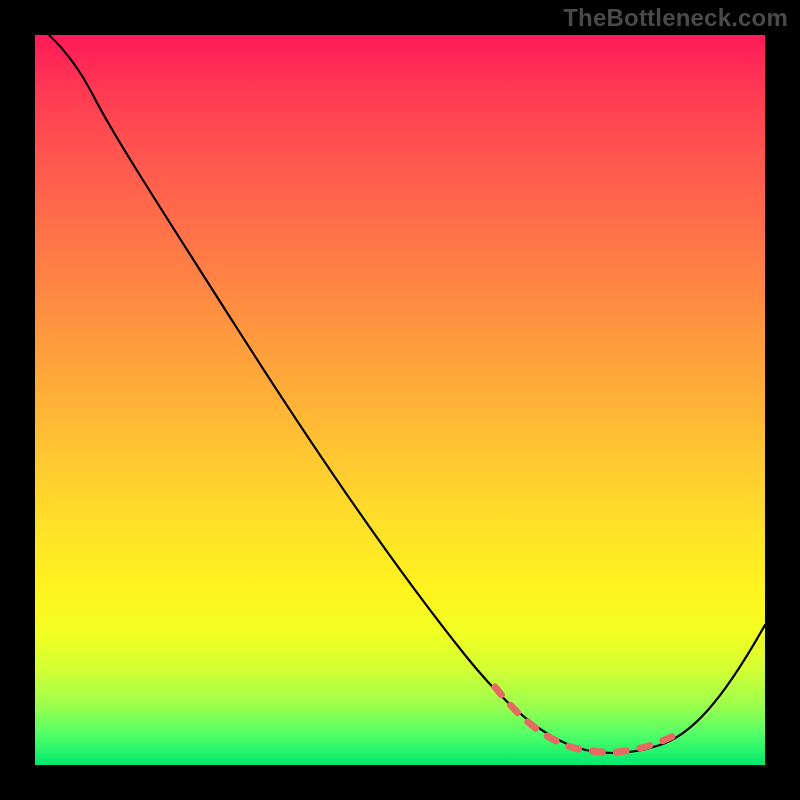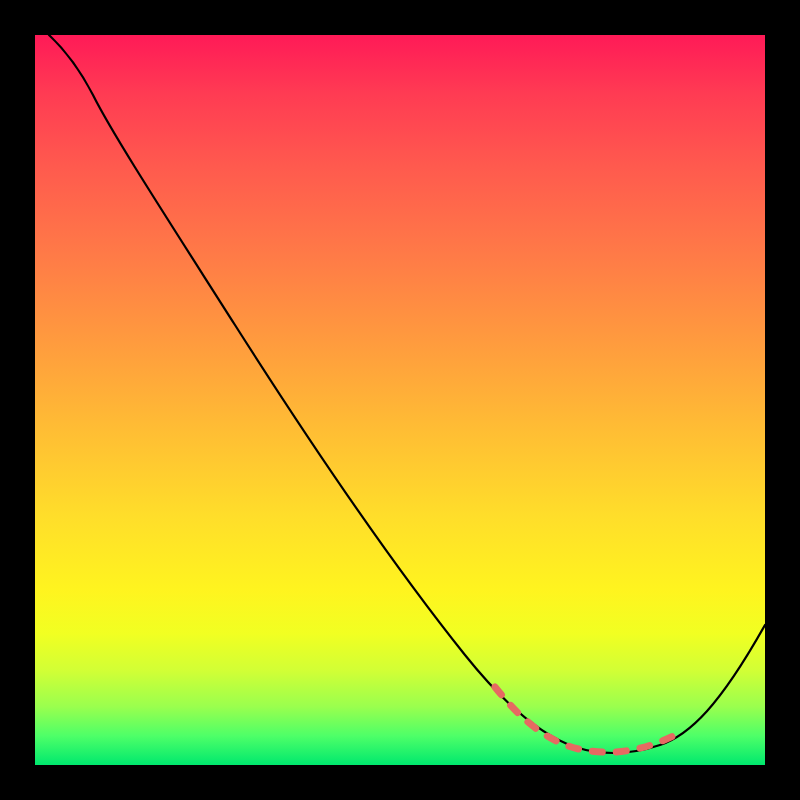--- a/index.html
+++ b/index.html
@@ -76,20 +76,21 @@
     stroke-width: 7;
     stroke-linecap: round;
     stroke-dasharray: 10 14;
   }
 </style>
 </head>
 <body>
 
 <div class="frame">
 
+  <div class="watermark">TheBottleneck.com</div>
 
   <div class="plot-area">
     <div class="gradient"></div>
 
     <svg class="curve" viewBox="0 0 730 730" preserveAspectRatio="none">
 
       <path class="main" d="M 14 0
                C 30 15, 45 35, 58 60
                C 78 100, 130 180, 200 290
                C 270 400, 350 520, 430 620

